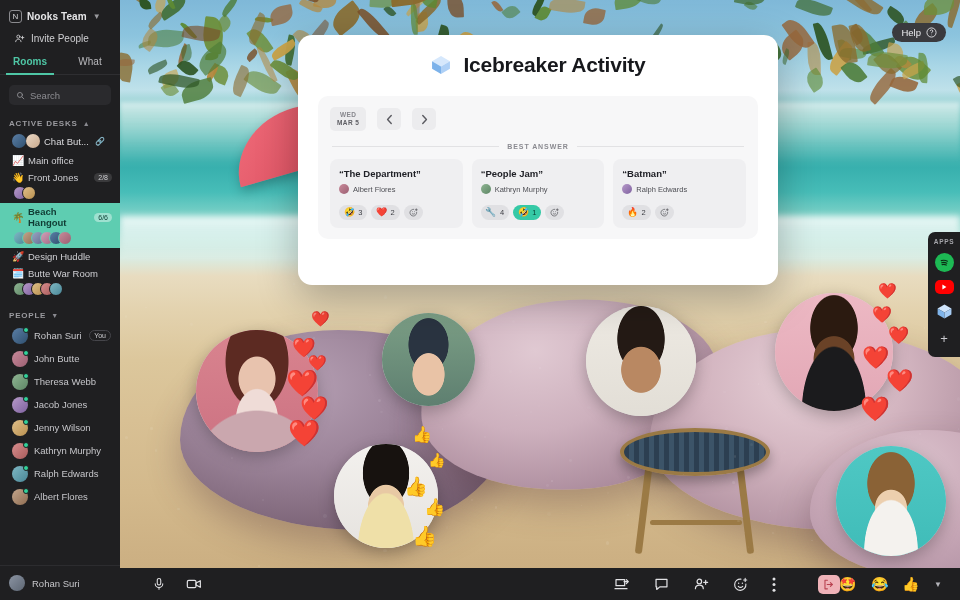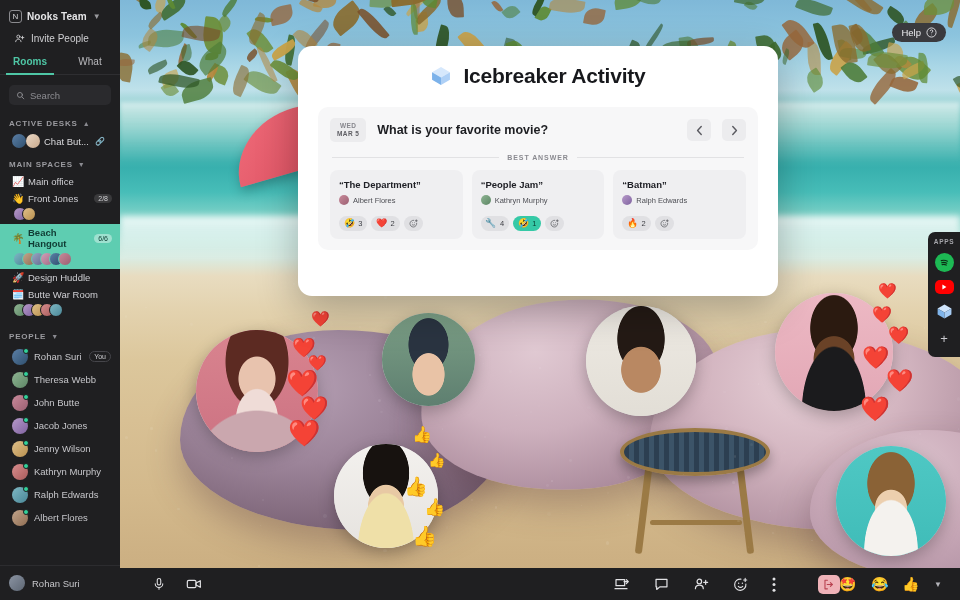--- a/index.html
+++ b/index.html
@@ -101,21 +101,21 @@
   .av-wrap { position:relative; width:16px; height:16px; flex:none;}
   .av-wrap .av { width:16px; height:16px; }
   .dot { position:absolute; right:-1px; top:-1px; width:6px; height:6px; border-radius:50%;
     background:#32d29a; border:1.5px solid #1f1f21;}
   .sb-footer { margin-top:auto; border-top:1px solid #2c2c2f; display:flex; align-items:center;
     gap:7px; padding:9px 9px; }
   .sb-footer .nm { font-size:9.5px; color:#c6c6ca; }
   .people-list { overflow:hidden; }
 
   
-  .modal { position:absolute; left:298px; top:46px; width:480px; height:250px;
+  .modal { position:absolute; left:298px; top:35px; width:480px; height:250px;
     background:#ffffff; border-radius:14px; box-shadow:0 12px 40px rgba(0,0,0,.28); z-index:20;
     padding:18px 20px 20px; }
   .modal-title { display:flex; align-items:center; justify-content:center; gap:11px; }
   .cube { width:22px; height:22px; flex:none; }
   .modal-title h1 { font-size:21px; color:#17181c; font-weight:700; letter-spacing:-.2px;}
   .qcard { margin-top:19px; background:#f7f7f8; border-radius:10px; padding:11px 12px; }
   .qrow { display:flex; align-items:center; gap:11px; }
   .datechip { background:#ececee; border-radius:5px; padding:4px 7px; text-align:center; flex:none;}
   .datechip .d1 { font-size:6.5px; letter-spacing:.4px; color:#86868c; font-weight:700; line-height:8px;}
   .datechip .d2 { font-size:6.5px; letter-spacing:.4px; color:#5d5d63; font-weight:700; line-height:8px;}
@@ -559,21 +559,20 @@
       </svg>
       <h1>Icebreaker Activity</h1>
     </div>
 
     <div class="qcard">
       <div class="qrow">
         <div class="datechip">
           <div class="d1">WED</div>
           <div class="d2">MAR 5</div>
         </div>
-        <div class="qtext">What is your favorite movie?</div>
         <button class="navbtn">
           <svg width="7" height="11" viewBox="0 0 8 12" fill="none" stroke="#5a5a60" stroke-width="1.6" stroke-linecap="round" stroke-linejoin="round">
               <polyline points="6,1.5 1.8,6 6,10.5"></polyline>
             </svg>
         </button>
         <button class="navbtn">
           <svg width="7" height="11" viewBox="0 0 8 12" fill="none" stroke="#5a5a60" stroke-width="1.6" stroke-linecap="round" stroke-linejoin="round">
               <polyline points="2,1.5 6.2,6 2,10.5"></polyline>
             </svg>
         </button>
@@ -699,24 +698,20 @@
       <span class="t">ACTIVE DESKS</span>
       <span class="a">▲</span>
     </div>
     <div class="desk-row">
       <span class="av" style="background:linear-gradient(135deg,#5b7fa6,#2f4f6e);"></span>
       <span class="av" style="background:linear-gradient(135deg,#ead8c6,#c9a98c);margin-left:-4px;"></span>
       <span class="desk-name">Chat But...</span>
       <span class="link-ic">🔗</span>
     </div>
 
-    <div class="sec-hd">
-      <span class="t">MAIN SPACES</span>
-      <span class="a">▼</span>
-    </div>
     <div id="spaces">
         <div class="space">
           <div class="space-line">
             <span class="space-emoji">📈</span>
             <span class="space-name">Main office</span>
           </div>
         </div>
         <div class="space">
           <div class="space-line">
             <span class="space-emoji">👋</span>
@@ -768,26 +763,26 @@
       <span class="t">PEOPLE</span>
       <span class="a">▼</span>
     </div>
     <div id="people" class="people-list">
         <div class="people-row">
           <span class="av-wrap"><span class="av" style="background: linear-gradient(135deg, rgb(91, 127, 166), rgb(47, 79, 110));"></span><span class="dot"></span></span>
           <span class="people-name">Rohan Suri</span>
           <span class="you-badge">You</span>
         </div>
         <div class="people-row">
+          <span class="av-wrap"><span class="av" style="background: linear-gradient(135deg, rgb(201, 138, 154), rgb(155, 95, 114));"></span><span class="dot"></span></span>
+          <span class="people-name">John Butte</span>
+        </div>
+        <div class="people-row">
           <span class="av-wrap"><span class="av" style="background: linear-gradient(135deg, rgb(143, 181, 147), rgb(93, 134, 101));"></span><span class="dot"></span></span>
           <span class="people-name">Theresa Webb</span>
-        </div>
-        <div class="people-row">
-          <span class="av-wrap"><span class="av" style="background: linear-gradient(135deg, rgb(201, 138, 154), rgb(155, 95, 114));"></span><span class="dot"></span></span>
-          <span class="people-name">John Butte</span>
         </div>
         <div class="people-row">
           <span class="av-wrap"><span class="av" style="background: linear-gradient(135deg, rgb(183, 154, 201), rgb(127, 98, 160));"></span><span class="dot"></span></span>
           <span class="people-name">Jacob Jones</span>
         </div>
         <div class="people-row">
           <span class="av-wrap"><span class="av" style="background: linear-gradient(135deg, rgb(224, 192, 138), rgb(185, 144, 79));"></span><span class="dot"></span></span>
           <span class="people-name">Jenny Wilson</span>
         </div>
         <div class="people-row">

